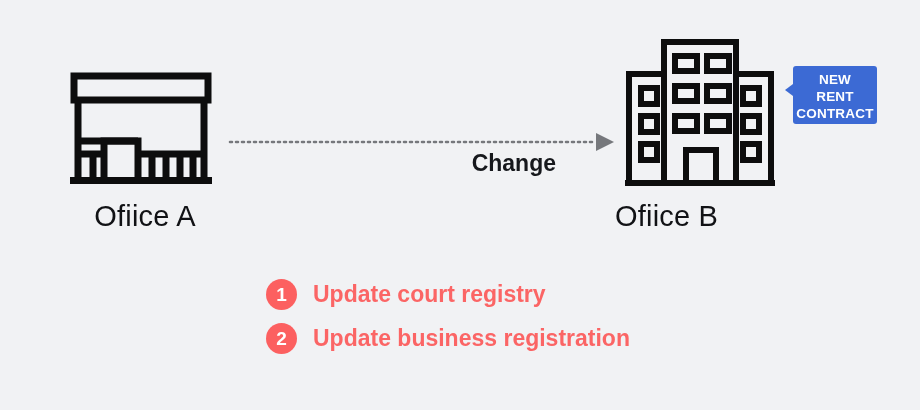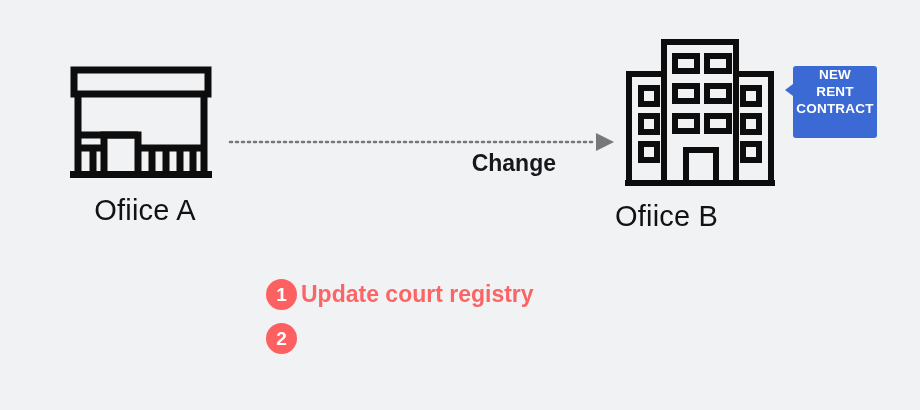--- a/index.html
+++ b/index.html
@@ -17,21 +17,21 @@
     position: relative;
     width: 920px;
     height: 410px;
     background: #f1f2f4;
   }
 
   
   #office-a-node {
     position: absolute;
     left: 60px;
-    top: 60px;
+    top: 66px;
     width: 170px;
     height: 175px;
   }
   #office-a-icon {
     position: absolute;
     left: 0;
     top: 0;
     width: 170px;
     height: 125px;
   }
@@ -92,28 +92,29 @@
     font-weight: bold;
     color: #16181c;
   }
 
   
   #rent-contract-badge {
     position: absolute;
     left: 793px;
     top: 66px;
     width: 84px;
-    height: 72px;
+    height: 58px;
     background: #3c6ad4;
     border-radius: 3px;
     color: #ffffff;
     font-size: 13.5px;
     font-weight: bold;
     line-height: 17px;
     text-align: center;
+    padding-top: 5px;
     box-sizing: border-box;
     letter-spacing: 0.2px;
   }
   #rent-contract-badge .badge-line { display: block; white-space: nowrap; }
   #badge-tail {
     position: absolute;
     left: -8px;
     top: 18px;
     width: 0;
     height: 0;
@@ -140,21 +141,21 @@
     border-radius: 50%;
     background: #fc6060;
     color: #ffffff;
     font-size: 19px;
     font-weight: bold;
     line-height: 31px;
     text-align: center;
     flex: 0 0 auto;
   }
   .step-text {
-    margin-left: 4px;
+    margin-left: 16px;
     font-size: 23px;
     font-weight: bold;
     color: #fb6565;
     white-space: nowrap;
   }
 </style>
 </head>
 <body>
 
 <div id="canvas">
@@ -223,16 +224,17 @@
     <span class="badge-line">CONTRACT</span>
   </div>
 
   <div id="steps-list">
     <div class="step-row">
       <div class="step-badge">1</div>
       <div class="step-text">Update court registry</div>
     </div>
     <div class="step-row">
       <div class="step-badge">2</div>
+      <div class="step-text">Update business registration</div>
     </div>
   </div>
 
 </div>
 
 </body></html>

